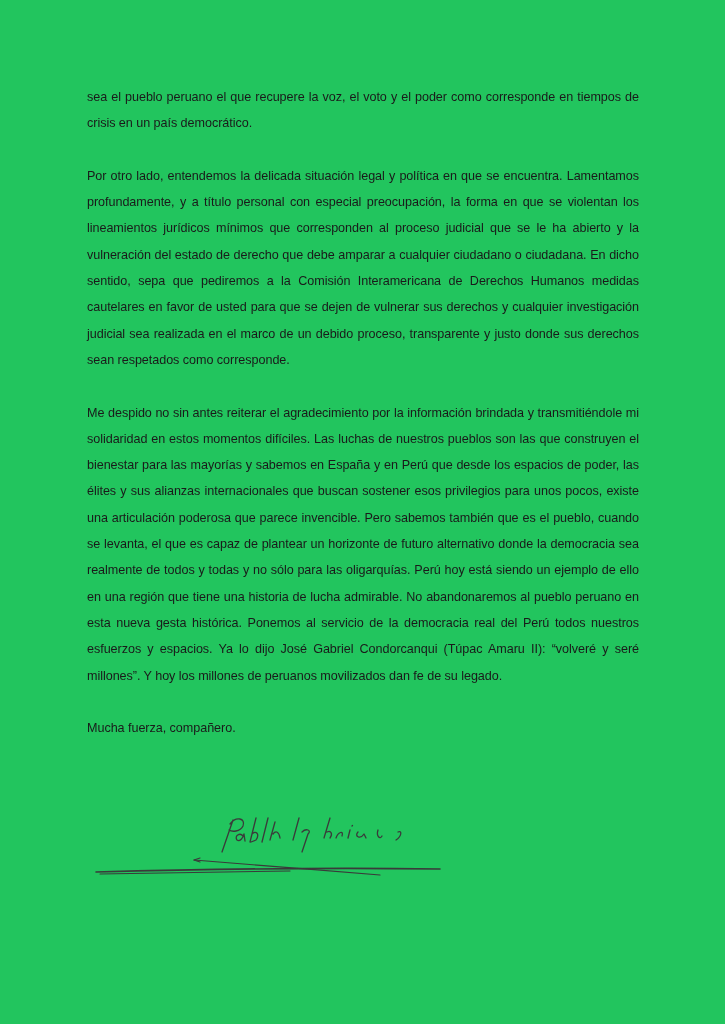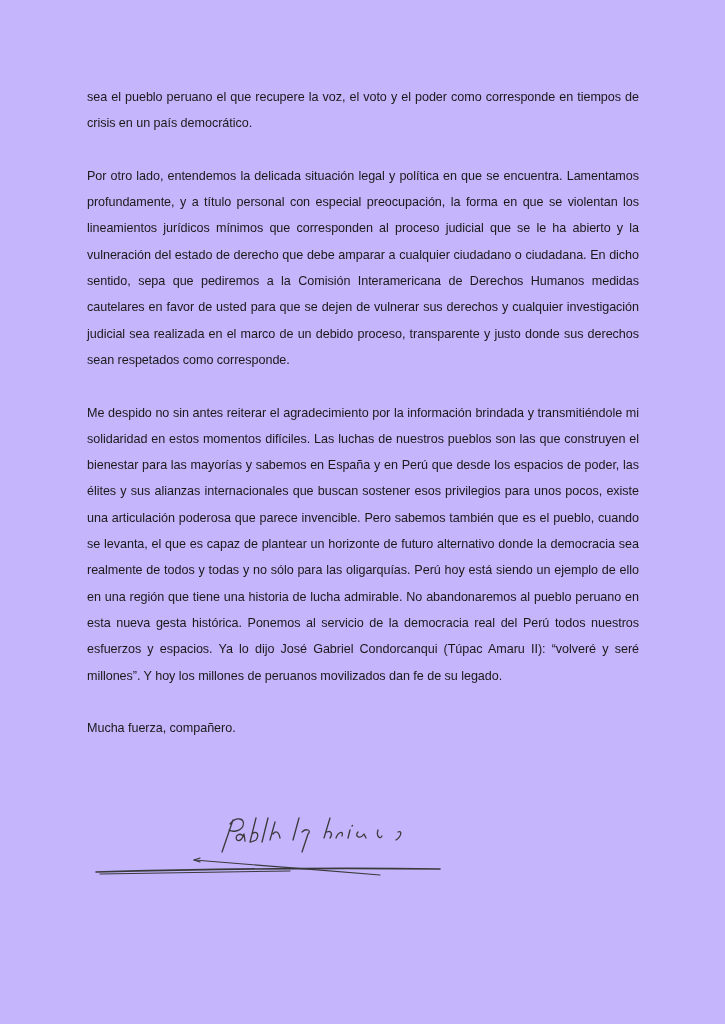--- a/index.html
+++ b/index.html
@@ -13,21 +13,21 @@
       position: relative;
       overflow: hidden;
       font-family: "Liberation Sans", "DejaVu Sans", sans-serif;
       color: #1a1a1a;
     }
     .page {
       position: absolute;
       left: 0; top: 0;
       width: 725px;
       height: 1024px;
-      background: #c4b5fd;
+      background: #22c55e;
     }
     .body-text {
       position: absolute;
       left: 87px;
       top: 84px;
       width: 552px;
       font-size: 12.6px;
       line-height: 26.3px;
       text-align: justify;
       letter-spacing: -0.05px;

